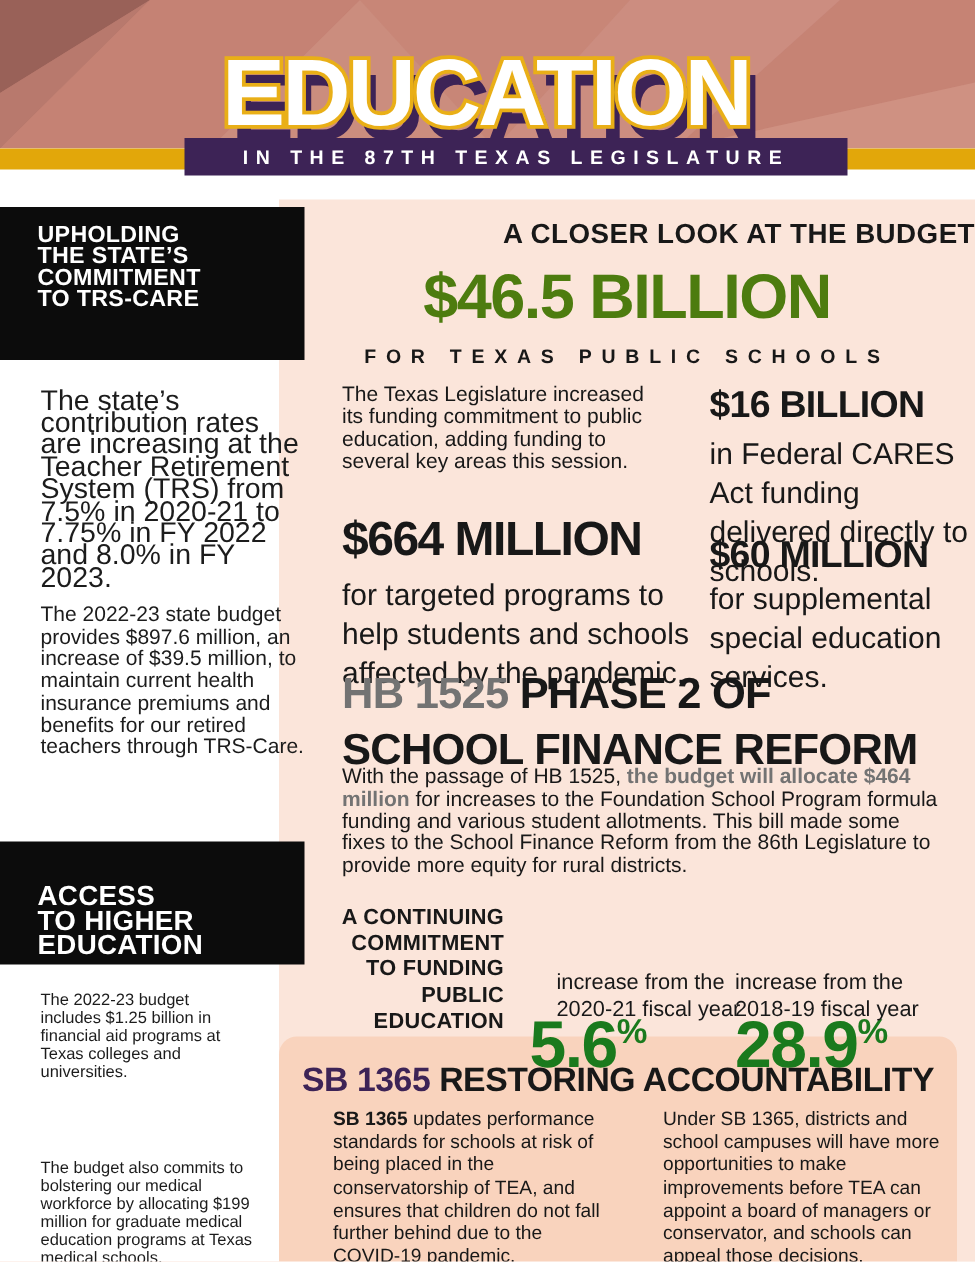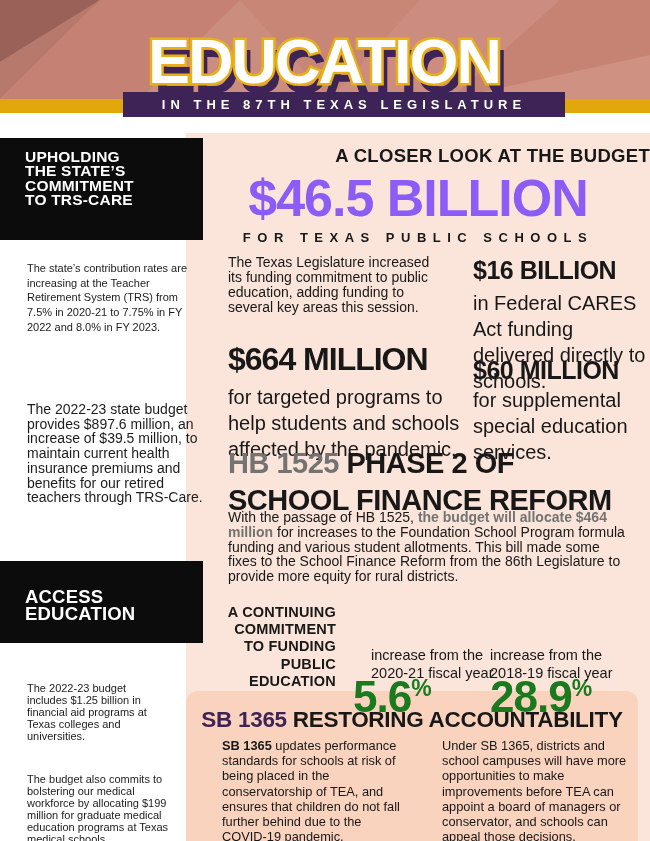--- a/index.html
+++ b/index.html
@@ -31,30 +31,30 @@
   .dark-panel{position:absolute;left:186px;top:691px;width:452px;height:150px;background:#f9d3bd;border-radius:12px 12px 0 0;}
 
   
   .side-box{position:absolute;left:0;width:203px;background:#0c0c0c;color:#ffffff;z-index:5;}
   .side-box .bx-line{margin-left:25px;font-weight:bold;letter-spacing:0.2px;}
   .box1{top:138px;height:102px;padding-top:12px;box-sizing:border-box;}
   .box1 .bx-line{font-size:15.5px;line-height:14.4px;}
   .box2{top:561px;height:82px;padding-top:28px;box-sizing:border-box;}
   .box2 .bx-line{font-size:18.5px;line-height:16.7px;}
   .side-para{position:absolute;left:27px;color:#1c1c1c;}
-  .sp1{top:261px;width:176px;font-size:11px;line-height:14.7px;}
+  .sp1{top:261px;width:176px;font-size:19px;line-height:14.7px;}
   .sp2{top:402px;width:176px;font-size:14px;line-height:14.7px;}
-  .sp3{top:682px;width:142px;font-size:11px;line-height:12.1px;}
+  .sp3{top:661px;width:142px;font-size:11px;line-height:12.1px;}
   .sp4{top:731px;width:142px;font-size:11px;line-height:12.1px;margin-top:42px;}
 
   
   .kicker{position:absolute;left:186px;top:145px;width:464px;text-align:right;
     font-size:18.5px;font-weight:bold;letter-spacing:0.3px;}
   .big-number{position:absolute;left:186px;top:169px;width:464px;text-align:center;
-    font-size:52px;line-height:58px;font-weight:bold;letter-spacing:-1px;color:#8b5cf6;}
+    font-size:42px;line-height:58px;font-weight:bold;letter-spacing:-1px;color:#4d7c0f;}
   .big-caption{position:absolute;left:186px;top:230px;width:464px;text-align:center;
     font-size:13px;font-weight:bold;letter-spacing:6.5px;}
   .stat-value{position:absolute;font-weight:bold;letter-spacing:-0.5px;white-space:nowrap;}
   .v11{left:473px;top:256px;font-size:25px;}
   .v664{left:228px;top:341px;font-size:32px;letter-spacing:-1px;}
   .v60{left:473px;top:356px;font-size:25px;}
   .stat-desc{position:absolute;font-size:20px;line-height:26px;}
   .d-intro{left:228px;top:255px;width:218px;font-size:14px;line-height:14.9px;}
   .d11{left:473px;top:290px;width:178px;}
   .d664{left:228px;top:384px;width:242px;}
@@ -116,20 +116,21 @@
   <div class="bx-line">UPHOLDING</div>
   <div class="bx-line">THE STATE’S</div>
   <div class="bx-line">COMMITMENT</div>
   <div class="bx-line">TO TRS-CARE</div>
 </div>
 <div class="side-para sp1">The state’s contribution rates are increasing at the Teacher Retirement System (TRS) from 7.5% in 2020-21 to 7.75% in FY 2022 and 8.0% in FY 2023.</div>
 <div class="side-para sp2">The 2022-23 state budget provides $897.6 million, an increase of $39.5 million, to maintain current health insurance premiums and benefits for our retired teachers through TRS-Care.</div>
 
 <div class="side-box box2">
   <div class="bx-line">ACCESS</div>
+  <div class="bx-line">TO HIGHER</div>
   <div class="bx-line">EDUCATION</div>
 </div>
 <div class="side-para sp3">The 2022-23 budget includes $1.25 billion in financial aid programs at Texas colleges and universities.</div>
 <div class="side-para sp4">The budget also commits to bolstering our medical workforce by allocating $199 million for graduate medical education programs at Texas medical schools.</div>
 
 <div class="kicker">A CLOSER LOOK AT THE BUDGET</div>
 <div class="big-number">$46.5 BILLION</div>
 <div class="big-caption">FOR TEXAS PUBLIC SCHOOLS</div>
 
 <div class="stat-desc d-intro">The Texas Legislature increased its funding commitment to public education, adding funding to several key areas this session.</div>

